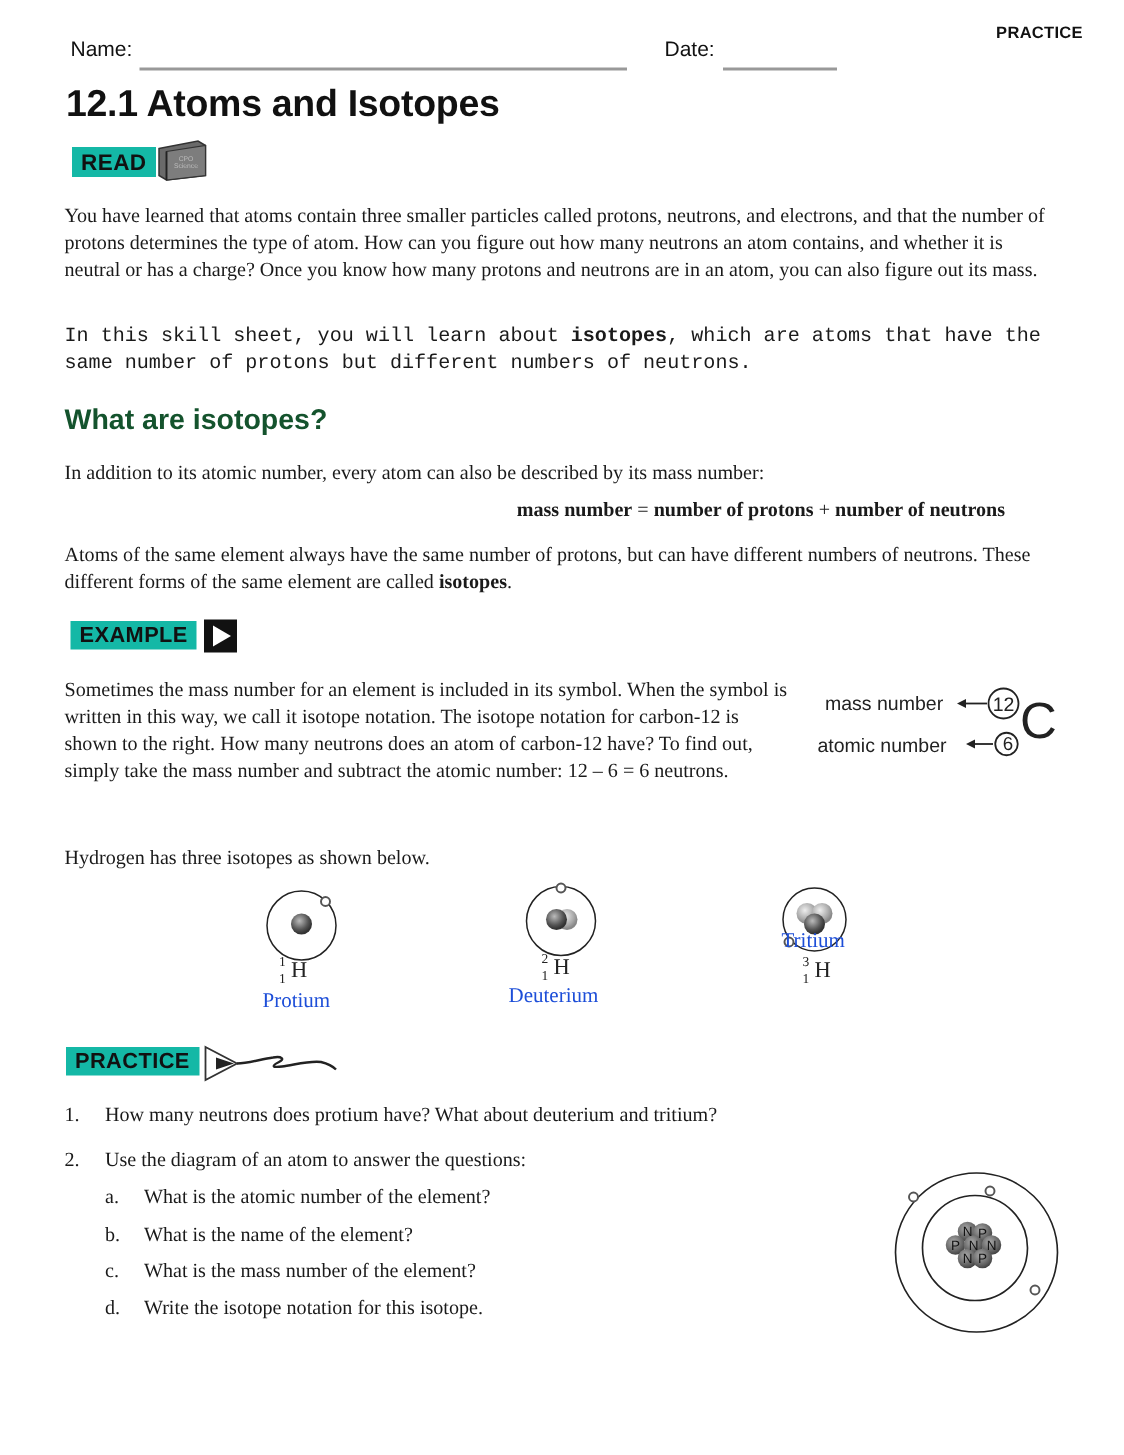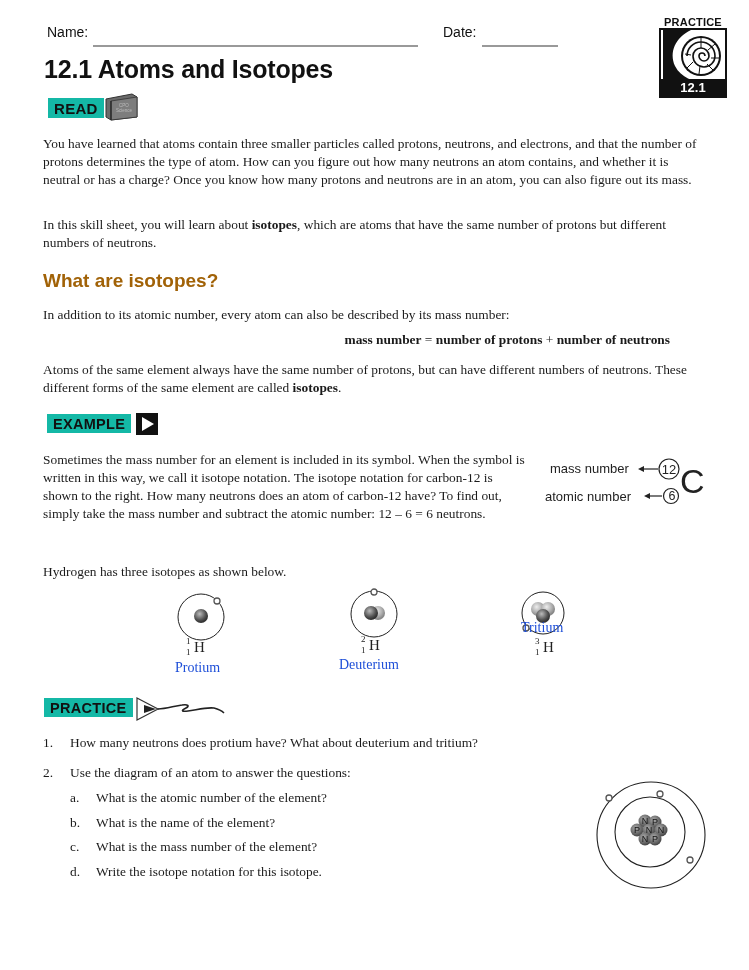--- a/index.html
+++ b/index.html
@@ -6,21 +6,21 @@
   html, body { width: 749px; height: 970px; background: #ffffff; overflow: hidden; }
   body { position: relative; font-family: "Liberation Serif", serif; color: #1a1a1a; }
   .abs { position: absolute; }
   .sans { font-family: "Liberation Sans", sans-serif; }
   .serif { font-family: "Liberation Serif", serif; }
 
   .hdr-label { font-size: 14px; color: #111; }
   .hdr-line { height: 2px; background: #999; }
 
   .title { font-size: 25px; font-weight: bold; color: #111; letter-spacing: -0.2px; }
-  .h2 { font-size: 19px; font-weight: bold; color: #a16207; }
+  .h2 { font-size: 19px; font-weight: bold; color: #14532d; }
 
   .badge { background: #14b8a6; font-weight: 900; font-size: 15px; color: #111; padding: 2px 6px 1px 6px; letter-spacing: 0.3px; }
 
   .para { font-size: 13.4px; line-height: 18px; color: #1a1a1a; }
   .para b { font-weight: bold; }
 
   .content-box { width: 60px; }
   .content-label { font-size: 11px; font-weight: 900; text-align: center; color: #111; letter-spacing: 0.2px; }
   .content-img { width: 58px; height: 66px; border: 2px solid #111; background: #fff; position: relative; overflow: hidden; margin-left: 1px;}
   .content-num { position: absolute; left: 0; bottom: 0; width: 100%; height: 17px; background: #111; color: #fff; font-size: 13px; font-weight: bold; text-align: center; line-height: 17px; }
@@ -33,53 +33,37 @@
 </head>
 <body>
 
 <div class="abs sans hdr-label" style="left:47px; top:24px;">Name:</div>
 <div class="abs hdr-line" style="left:93px; top:45px; width:325px;"></div>
 <div class="abs sans hdr-label" style="left:443px; top:24px;">Date:</div>
 <div class="abs hdr-line" style="left:482px; top:45px; width:76px;"></div>
 
 <div class="abs content-box sans" style="left:659px; top:16px; width:68px;">
   <div class="content-label">PRACTICE</div>
-  <div class="content-img" style="width:68px; height:70px; margin-left:0;">
-    <svg width="64" height="52" viewBox="0 0 64 52" style="position:absolute; left:0; top:0;">
-      <path d="M2,0 L30,0 C14,8 8,22 14,36 C20,48 34,52 40,52 L2,52 Z" fill="#111"></path>
-      <circle cx="40" cy="26" r="20" fill="#111"></circle>
-      <circle cx="40" cy="26" r="18" fill="#fff"></circle>
-      <path d="M40,26 m-14,0 a14,14 0 1,1 28,0 a11,11 0 1,1 -22,0 a8,8 0 1,1 16,0 a5,5 0 1,1 -10,0 a3,3 0 1,1 6,0" fill="none" stroke="#111" stroke-width="1.6"></path>
-      <line x1="40" y1="8" x2="40" y2="18" stroke="#111" stroke-width="1"></line>
-      <line x1="54" y1="14" x2="47" y2="20" stroke="#111" stroke-width="1"></line>
-      <line x1="58" y1="28" x2="50" y2="28" stroke="#111" stroke-width="1"></line>
-      <line x1="52" y1="40" x2="46" y2="34" stroke="#111" stroke-width="1"></line>
-      <line x1="38" y1="44" x2="39" y2="36" stroke="#111" stroke-width="1"></line>
-      <line x1="26" y1="38" x2="32" y2="32" stroke="#111" stroke-width="1"></line>
-      <line x1="24" y1="24" x2="30" y2="25" stroke="#111" stroke-width="1"></line>
-    </svg>
-    <div class="content-num">12.1</div>
-  </div>
 </div>
 
 <div class="abs sans title" style="left:44px; top:55px;">12.1 Atoms and Isotopes</div>
 
 <div class="abs sans badge" style="left:48px; top:98px;">READ</div>
 <div class="abs" style="left:104px; top:93px; width:36px; height:28px;">
   <svg width="36" height="28" viewBox="0 0 36 28">
     <polygon points="2,6 28,1 33,4 33,24 7,27 2,24" fill="#6a6a6a" stroke="#333" stroke-width="1"></polygon>
     <polygon points="7,8 33,4 33,24 7,27" fill="#7d7d7d" stroke="#333" stroke-width="0.8"></polygon>
     <line x1="7" y1="8" x2="7" y2="27" stroke="#222" stroke-width="1.2"></line>
     <text x="20" y="14" font-size="4.5" fill="#bbb" text-anchor="middle" font-family="Liberation Sans, sans-serif">CPO</text>
     <text x="20" y="19" font-size="4.5" fill="#bbb" text-anchor="middle" font-family="Liberation Sans, sans-serif">Science</text>
   </svg>
 </div>
 
 <div class="abs para" style="left:43px; top:135px; width:665px;">You have learned that atoms contain three smaller particles called protons, neutrons, and electrons, and that the number of protons determines the type of atom. How can you figure out how many neutrons an atom contains, and whether it is neutral or has a charge? Once you know how many protons and neutrons are in an atom, you can also figure out its mass.</div>
-<div class="abs para" style="left:43px; top:216px; width:665px;"><span>In this skill sheet, you will learn about </span><b>isotopes</b><span>, which are atoms that have the same number of protons but different numbers of neutrons.</span></div>
+<div class="abs para" style="left:43px; top:216px; width:665px;font-family:Liberation Mono, monospace;"><span>In this skill sheet, you will learn about </span><b>isotopes</b><span>, which are atoms that have the same number of protons but different numbers of neutrons.</span></div>
 
 <div class="abs sans h2" style="left:43px; top:270px;">What are isotopes?</div>
 <div class="abs para" style="left:43px; top:306px; width:665px;">In addition to its atomic number, every atom can also be described by its mass number:</div>
 <div class="abs para" style="left:70px; top:331px; width:600px;text-align:right;"><b>mass number</b><span> = </span><b>number of protons</b><span> + </span><b>number of neutrons</b></div>
 <div class="abs para" style="left:43px; top:361px; width:670px;"><span>Atoms of the same element always have the same number of protons, but can have different numbers of neutrons. These different forms of the same element are called </span><b>isotopes</b><span>.</span></div>
 
 <div class="abs sans badge" style="left:47px; top:414px; font-size:14.5px;">EXAMPLE</div>
 <div class="abs" style="left:136px; top:413px; width:22px; height:22px; background:#111;">
   <svg width="22" height="22" viewBox="0 0 22 22">
       <polygon points="6,4 18,11 6,18" fill="#fff"></polygon>

